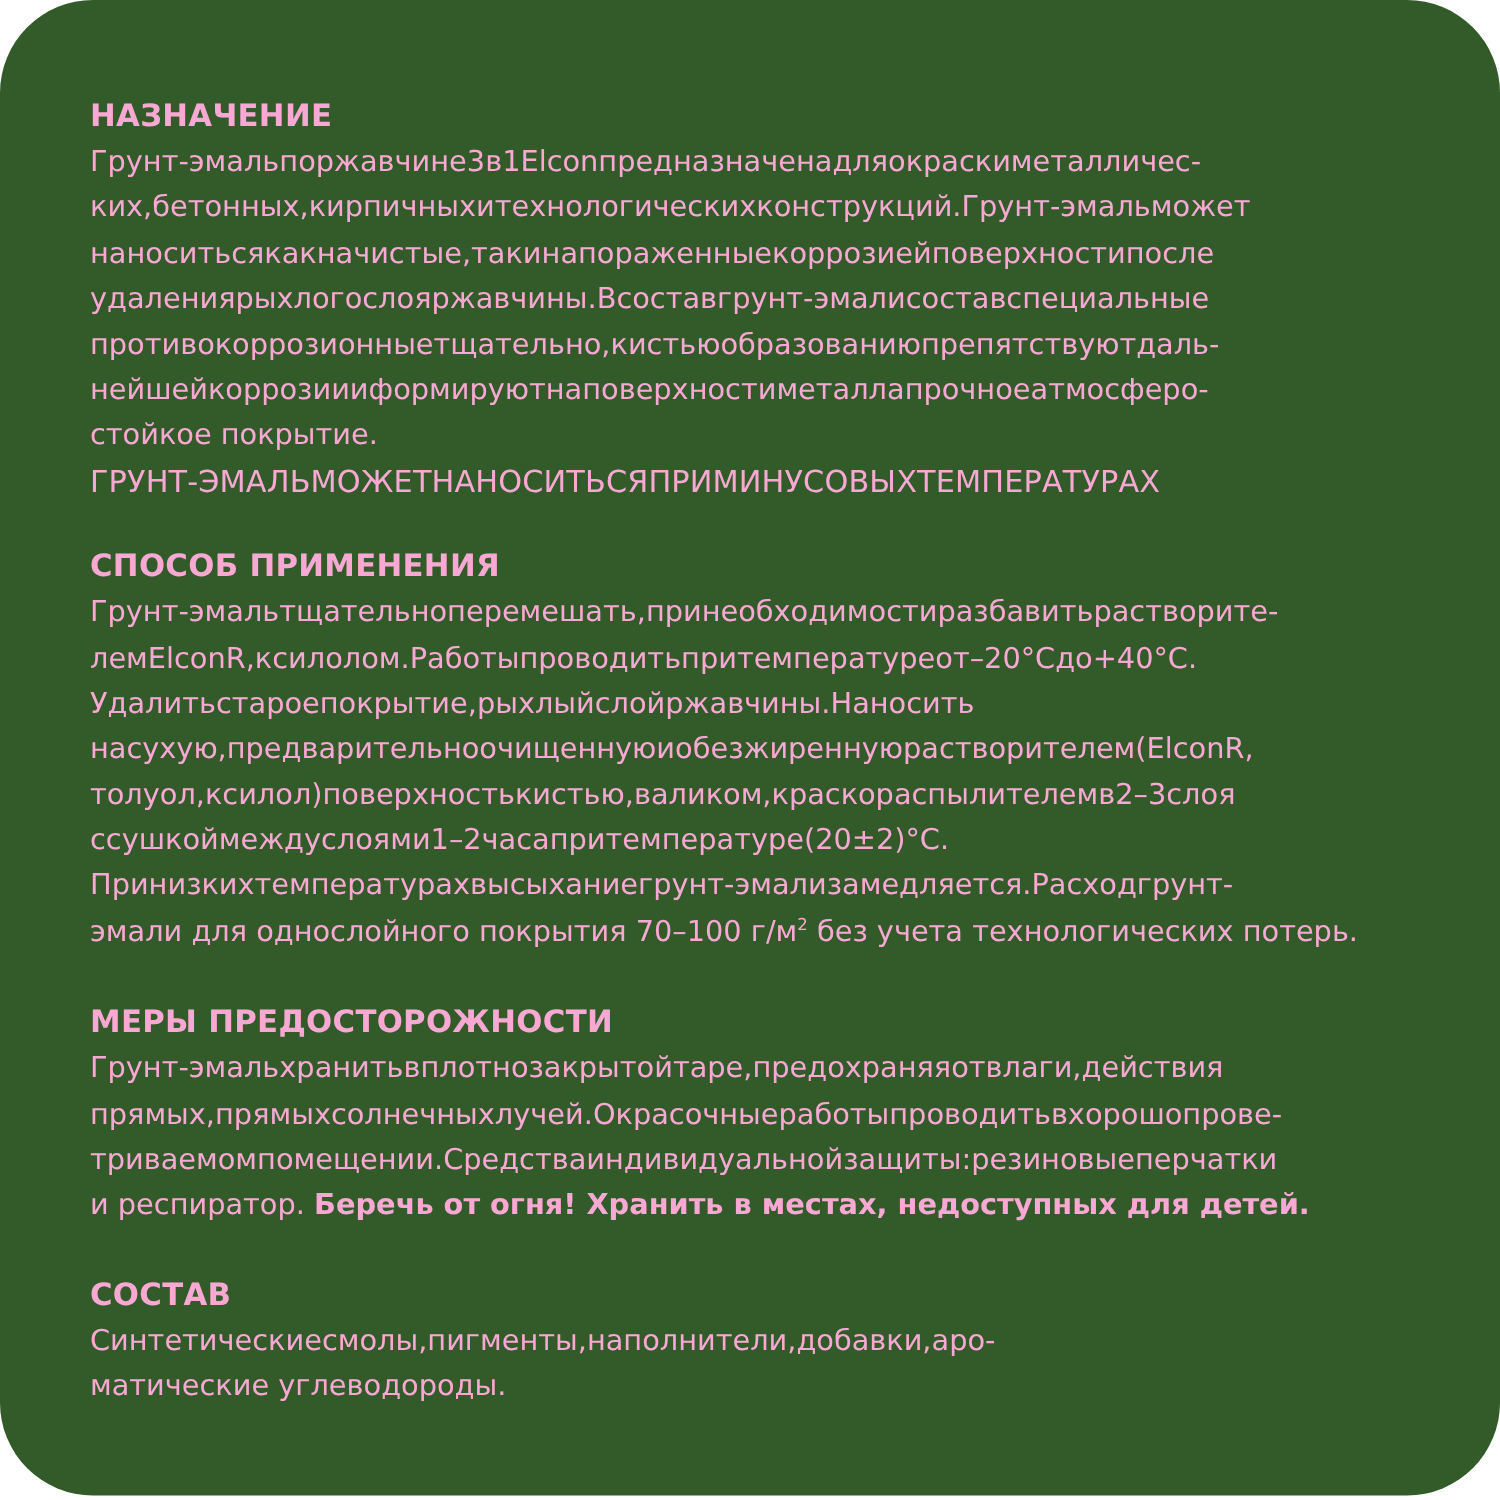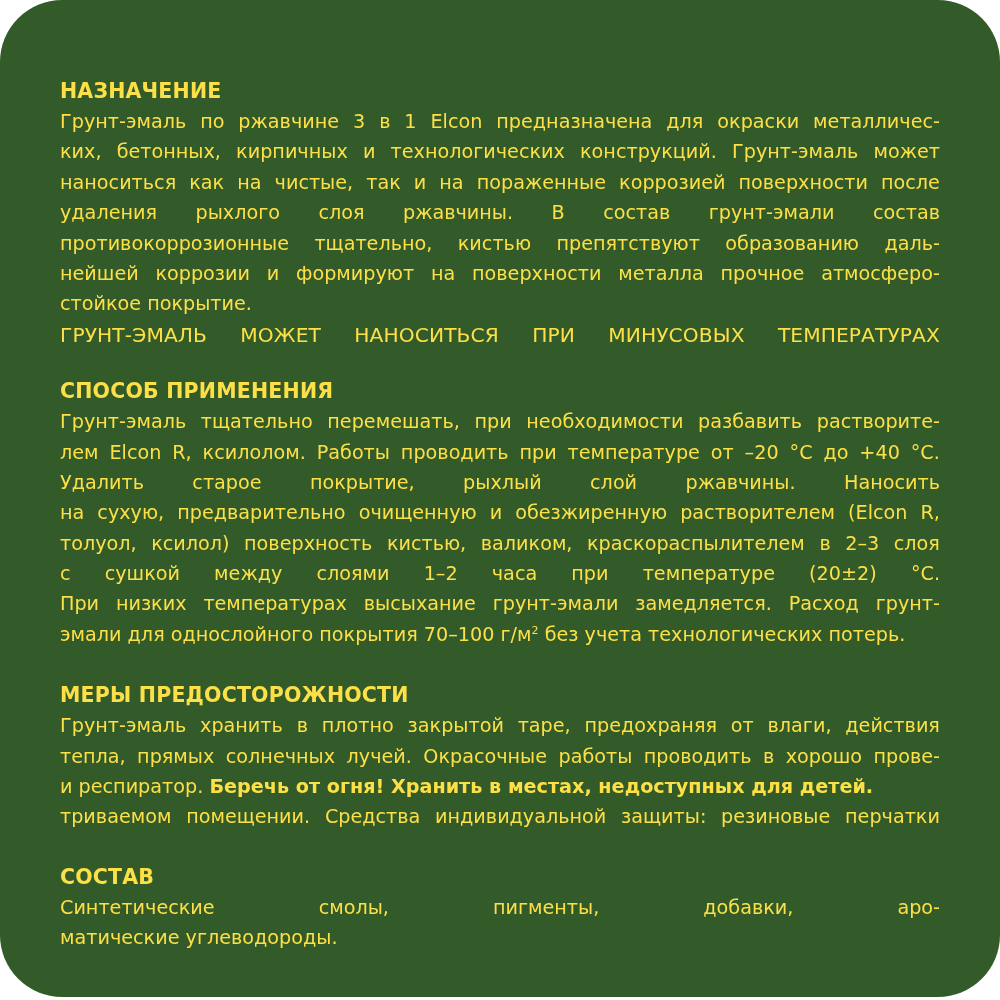--- a/index.html
+++ b/index.html
@@ -1,29 +1,29 @@
 <!DOCTYPE html>
 <html style="--panel: #335a29;"><head>
 <meta charset="utf-8">
 <style>
   html, body { margin: 0; padding: 0; background: #ffffff; }
   body { width: 1000px; height: 1000px; overflow: hidden; font-family: "DejaVu Sans", "Liberation Sans", sans-serif; }
   .panel {
     position: absolute; left: 0; top: 0; width: 1000px; height: 997px;
     background: #335a29; border-radius: 62px; overflow: hidden;
   }
-  .content { position: absolute; left: 60px; top: 76px; width: 880px; color: #fde047; }
+  .content { position: absolute; left: 60px; top: 62px; width: 880px; color: #f9a8d4; }
   .section { margin: 0; }
   .heading {
     font-size: 20.5px; font-weight: bold; letter-spacing: 0.2px;
     height: 31px; line-height: 31px; white-space: nowrap;
   }
   .line {
     font-size: 19.2px; height: 30.4px; line-height: 30.4px;
-    white-space: nowrap; display: flex; justify-content: space-between;
+    white-space: nowrap; display: flex; justify-content: flex-start;
   }
   .line.left { justify-content: flex-start; }
   .line span.w { display: inline-block; }
   .caps { font-size: 20.2px; letter-spacing: 0.1px; }
   .bold { font-weight: bold; }
   .gap1 { height: 26px; }
   .gap2 { height: 30px; }
   .gap3 { height: 29px; }
   sup { font-size: 11px; line-height: 0; vertical-align: 7px; }
 </style>
@@ -73,27 +73,28 @@
         </div>
       <div class="line">
           <span class="w">удаления</span>
           <span class="w">рыхлого</span>
           <span class="w">слоя</span>
           <span class="w">ржавчины.</span>
           <span class="w">В</span>
           <span class="w">состав</span>
           <span class="w">грунт-эмали</span>
           <span class="w">состав</span>
+          <span class="w">специальные</span>
         </div>
       <div class="line">
           <span class="w">противокоррозионные</span>
           <span class="w">тщательно,</span>
           <span class="w">кистью</span>
+          <span class="w">образованию</span>
           <span class="w">препятствуют</span>
-          <span class="w">образованию</span>
           <span class="w">даль-</span>
         </div>
       <div class="line">
           <span class="w">нейшей</span>
           <span class="w">коррозии</span>
           <span class="w">и</span>
           <span class="w">формируют</span>
           <span class="w">на</span>
           <span class="w">поверхности</span>
           <span class="w">металла</span>
@@ -208,53 +209,54 @@
           <span class="w">в</span>
           <span class="w">плотно</span>
           <span class="w">закрытой</span>
           <span class="w">таре,</span>
           <span class="w">предохраняя</span>
           <span class="w">от</span>
           <span class="w">влаги,</span>
           <span class="w">действия</span>
         </div>
       <div class="line">
-          <span class="w">тепла,</span>
+          <span class="w">прямых,</span>
           <span class="w">прямых</span>
           <span class="w">солнечных</span>
           <span class="w">лучей.</span>
           <span class="w">Окрасочные</span>
           <span class="w">работы</span>
           <span class="w">проводить</span>
           <span class="w">в</span>
           <span class="w">хорошо</span>
           <span class="w">прове-</span>
         </div>
-      <div class="line left">
-        <span>и респиратор.</span>&nbsp;<span class="bold">Беречь от огня! Хранить в местах, недоступных для детей.</span>
-      </div>
       <div class="line">
           <span class="w">триваемом</span>
           <span class="w">помещении.</span>
           <span class="w">Средства</span>
           <span class="w">индивидуальной</span>
           <span class="w">защиты:</span>
           <span class="w">резиновые</span>
           <span class="w">перчатки</span>
         </div>
+      <div class="line left">
+        <span>и респиратор.</span>&nbsp;<span class="bold">Беречь от огня! Хранить в местах, недоступных для детей.</span>
+      </div>
     </div>
 
     <div class="gap3"></div>
 
     <div class="section">
       <div class="heading">СОСТАВ</div>
       <div class="line">
           <span class="w">Синтетические</span>
           <span class="w">смолы,</span>
           <span class="w">пигменты,</span>
+          <span class="w">наполнители,</span>
           <span class="w">добавки,</span>
           <span class="w">аро-</span>
         </div>
       <div class="line left">матические углеводороды.</div>
     </div>
 
   </div>
 </div>
 
 </body></html>

